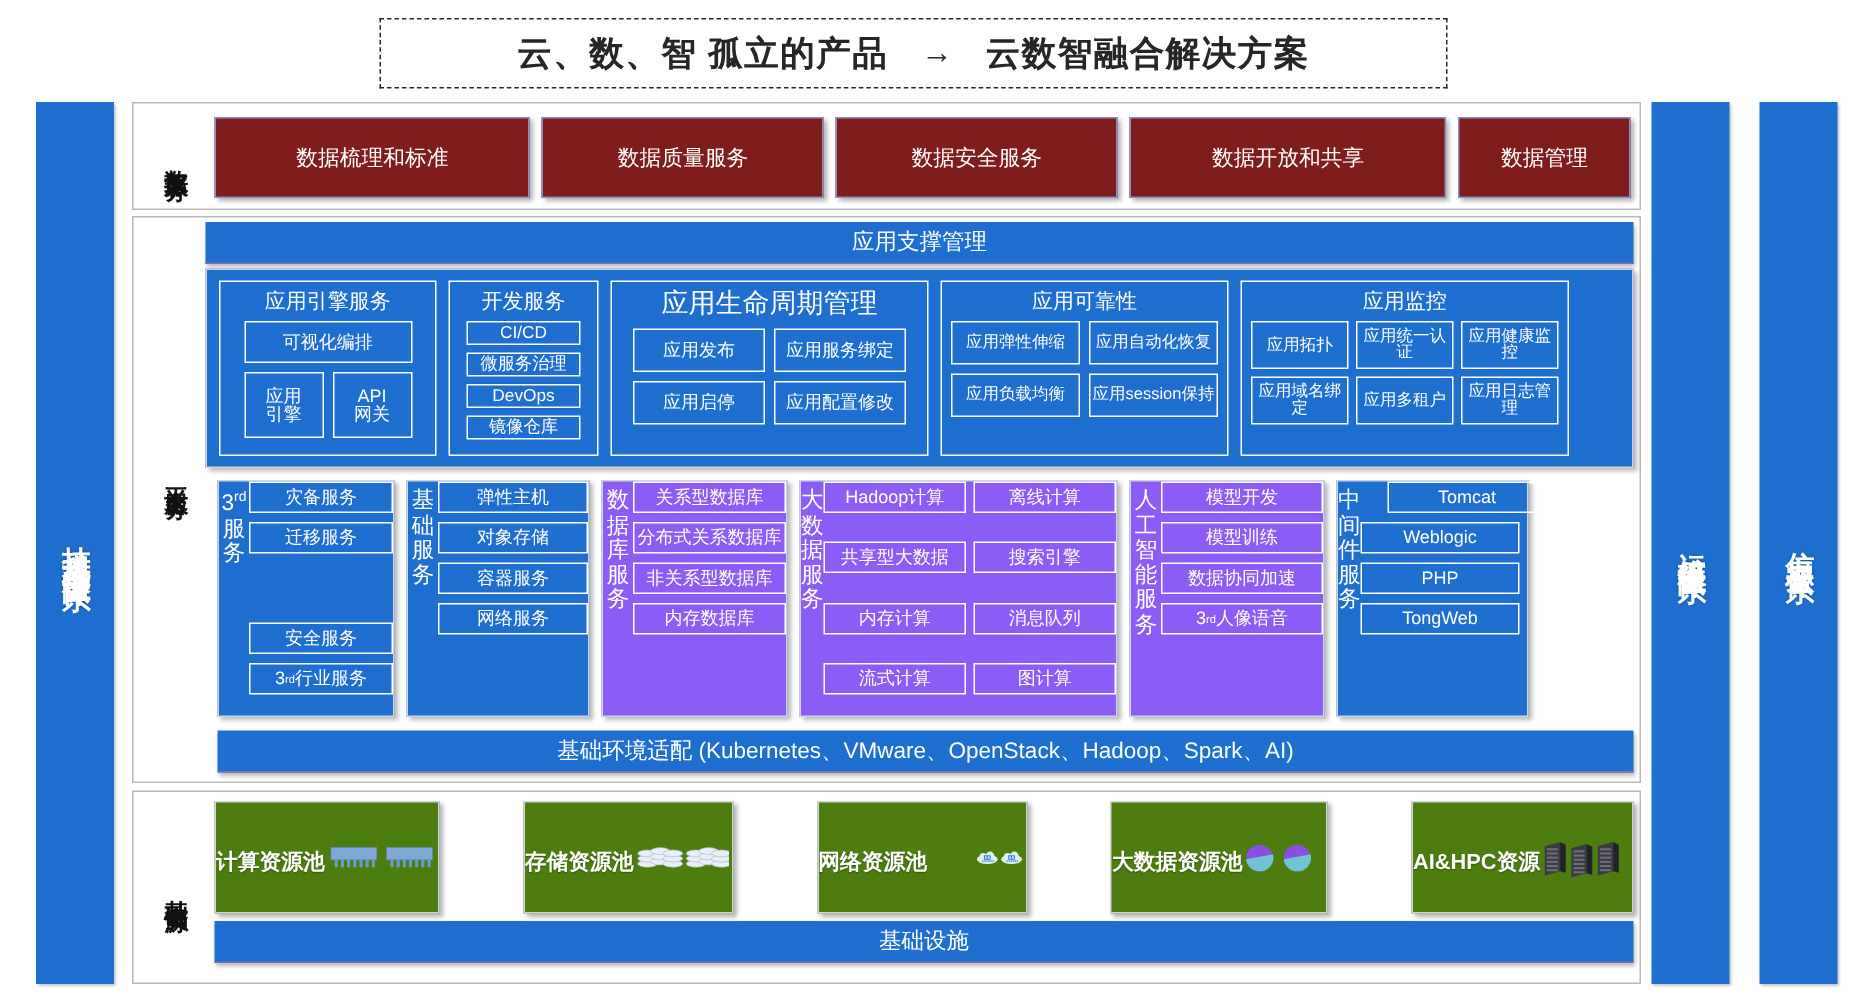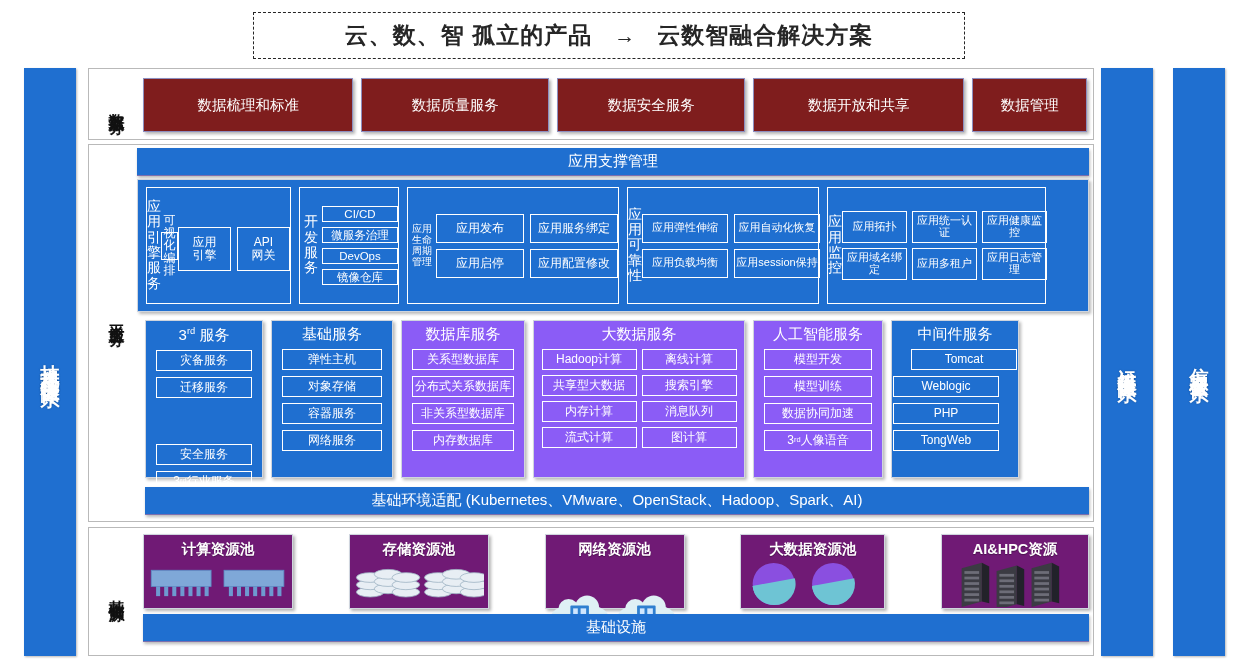--- a/index.html
+++ b/index.html
@@ -32,40 +32,40 @@
   
   .grey-chip{background:#7f1d1d;border:1px solid #8d8fc0;display:flex;align-items:center;justify-content:center;
     color:#fff;font-size:14.5px;box-shadow:2px 2px 3px rgba(0,0,0,.30);box-sizing:border-box;}
 
   
   .bluebar{background:#1f6fd0;display:flex;align-items:center;justify-content:center;color:#fff;
     font-size:15px;box-shadow:1px 2px 3px rgba(0,0,0,.28);border-bottom:1.5px solid #7b6fae;box-sizing:border-box;}
 
   
   .group{position:absolute;box-sizing:border-box;border:1px solid #cfd5de;
-    box-shadow:2px 2px 3px rgba(0,0,0,.28);display:flex;flex-direction:column;align-items:center;}
+    box-shadow:2px 2px 3px rgba(0,0,0,.28);display:flex;flex-direction:row;}
   .g-blue{background:#1f6fd0;}
   .g-cyan{background:#8b5cf6;}
   .group-title{font-size:15px;color:#fff;margin:5px 0 6px;text-align:center;line-height:1.1;}
   .sub{border:1px solid #fff;background:transparent;color:#fff;display:flex;align-items:center;
     justify-content:center;text-align:center;font-size:11.5px;box-sizing:border-box;line-height:1.05;padding:0 1px;}
   .col{display:flex;flex-direction:column;gap:5px;}
   .rowwrap{display:flex;gap:6px;}
   .grid2{display:grid;grid-template-columns:1fr 1fr;gap:6px;}
   .grid3{display:grid;grid-template-columns:1fr 1fr 1fr;gap:5px;}
 
   
   .panel{border:1px solid #ffffff;background:transparent;box-sizing:border-box;
-    display:flex;flex-direction:row;align-items:center;}
+    display:flex;flex-direction:column;align-items:center;}
 
   sup{font-size:.62em;vertical-align:super;}
 
   
-  .respool{position:absolute;background:#701a75;border:1px solid #cfd5de;box-sizing:border-box;
-    box-shadow:2px 2px 3px rgba(0,0,0,.30);display:flex;flex-direction:column;align-items:center;}
+  .respool{position:absolute;background:#4d7c0f;border:1px solid #cfd5de;box-sizing:border-box;
+    box-shadow:2px 2px 3px rgba(0,0,0,.30);display:flex;flex-direction:row;align-items:center;}
   .respool .rp-title{font-size:14.5px;font-weight:bold;color:#fff;margin-top:5px;text-shadow:0 1px 1px rgba(0,0,0,.35);}
   .rp-art{flex:1;width:100%;display:flex;align-items:center;justify-content:center;gap:14px;}
 </style>
 </head>
 <body>
 
 <div class="canvas">
 
   <div class="title-box">
     <span class="title-txt">云、数、智 孤立的产品</span>
@@ -118,21 +118,21 @@
       <div class="panel" style="width: 100px; height: 117px;">
         <div class="group-title" style="font-size: 14px;">开发服务</div>
         <div class="col">
           <div class="sub" style="width: 76px; height: 16px; font-size: 11.5px;">CI/CD</div>
           <div class="sub" style="width: 76px; height: 16px; font-size: 11.5px;">微服务治理</div>
           <div class="sub" style="width: 76px; height: 16px; font-size: 11.5px;">DevOps</div>
           <div class="sub" style="width: 76px; height: 16px; font-size: 11.5px;">镜像仓库</div>
         </div>
       </div>
       <div class="panel" style="width: 212px; height: 117px;">
-        <div class="group-title" style="font-size: 10px;">应用生命周期管理</div>
+        <div class="group-title" style="font-size: 18px;">应用生命周期管理</div>
         <div class="grid2">
           <div class="sub" style="width: 88px; height: 29px; font-size: 12px;">应用发布</div>
           <div class="sub" style="width: 88px; height: 29px; font-size: 12px;">应用服务绑定</div>
           <div class="sub" style="width: 88px; height: 29px; font-size: 12px;">应用启停</div>
           <div class="sub" style="width: 88px; height: 29px; font-size: 12px;">应用配置修改</div>
         </div>
       </div>
       <div class="panel" style="width: 192px; height: 117px;">
         <div class="group-title" style="font-size: 14px;">应用可靠性</div>
         <div class="grid2">

